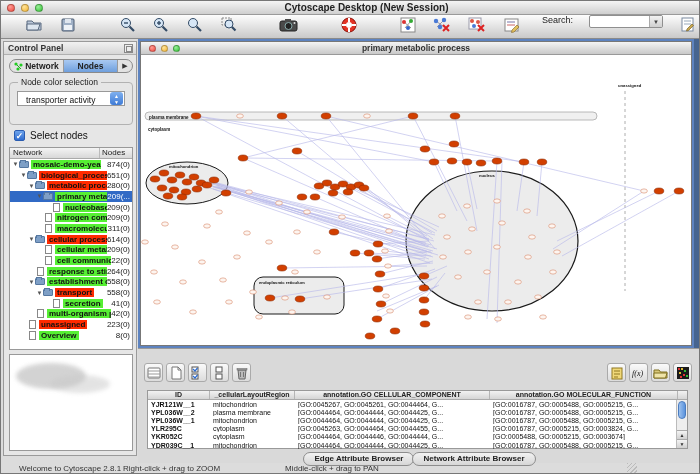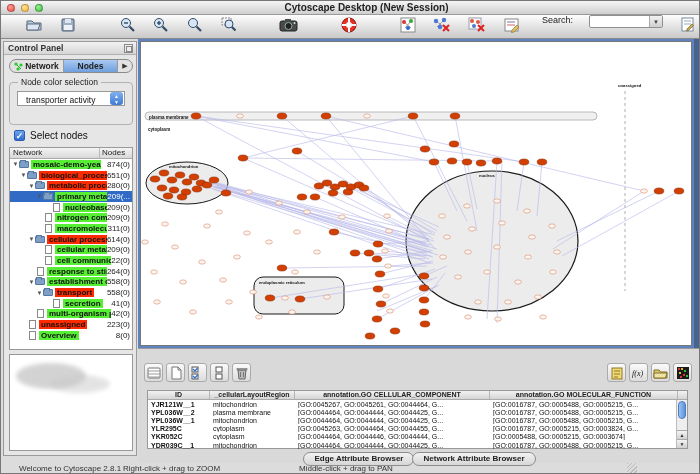--- a/index.html
+++ b/index.html
@@ -113,21 +113,21 @@
   .dt-btn { position:absolute; left:0; width:10px; height:9px; font-size:5px; color:#333; text-align:center; line-height:9px;
     background:linear-gradient(#f4f4f4,#d0d0d0); border-top:1px solid #aaa; }
   .dp-tabs { position:absolute; left:0; right:0; top:103px; display:flex; justify-content:center; gap:0; }
   .dp-tab { font-size:8px; font-weight:bold; color:#222; padding:1px 10px 2px; border:1px solid #8d8d8d;
     border-radius:8px; background:linear-gradient(#f2f2f2,#d6d6d6); margin:0 -1px; }
   .dp-tab.sel { background:linear-gradient(#b9d0ef,#8cb2e2); border-color:#6a88b0; }
 
   
   .statusbar { position:absolute; left:0; top:462px; width:638px; height:12px; font-size:8px; color:#333; }
   .statusbar span { position:absolute; top:1px; white-space:nowrap; }
-  .st0{left:18px;} .st1{left:122px;} .st2{left:298px;}
+  .st0{left:18px;} .st1{left:122px;} .st2{left:284px;}
   .grip { position:absolute; right:2px; top:0px; width:10px; height:10px;
     background:repeating-linear-gradient(135deg,#bbb 0 1px,transparent 1px 3px); }
 </style>
 </head>
 <body>
 
 <div class="titlebar">
   <div class="lights">
     <div class="light l-red"></div>
     <div class="light l-yel"></div>
@@ -397,20 +397,28 @@
       </div>
   </div>
   <div class="overview-box">
     <div class="ov-blob" style="left:6px; top:8px; width:70px; height:26px;"></div>
     <div class="ov-blob" style="left:40px; top:20px; width:60px; height:18px; opacity:.5;"></div>
   </div>
 </div>
 
 <div class="mdi">
   <div class="netwin">
+    <div class="netwin-tb">
+      <div class="lights">
+        <div class="light l-red"></div>
+        <div class="light l-yel"></div>
+        <div class="light l-grn"></div>
+      </div>
+      <div class="title">primary metabolic process</div>
+    </div>
     <div class="canvas">
       <svg id="netsvg" width="550" height="290" viewBox="144 54 550 290" preserveAspectRatio="none">
 
         <rect x="148" y="111" width="452" height="8" rx="4" fill="#f0f0f0" stroke="#a8a8a8" stroke-width="0.8"></rect>
         <text x="152" y="117.5" font-size="4.5" font-weight="bold" fill="#111">plasma membrane</text>
         <text x="151" y="130" font-size="4.5" font-weight="bold" fill="#111">cytoplasm</text>
         <ellipse cx="190" cy="182" rx="41" ry="21" fill="#ececec" stroke="#1a1a1a" stroke-width="1"></ellipse>
         <text x="172" y="167" font-size="4.2" font-weight="bold" fill="#111">mitochondrion</text>
         <ellipse cx="495" cy="240" rx="86" ry="70" fill="#ececec" stroke="#1a1a1a" stroke-width="1.2"></ellipse>
         <text x="482" y="176" font-size="4.2" font-weight="bold" fill="#111">nucleus</text>

